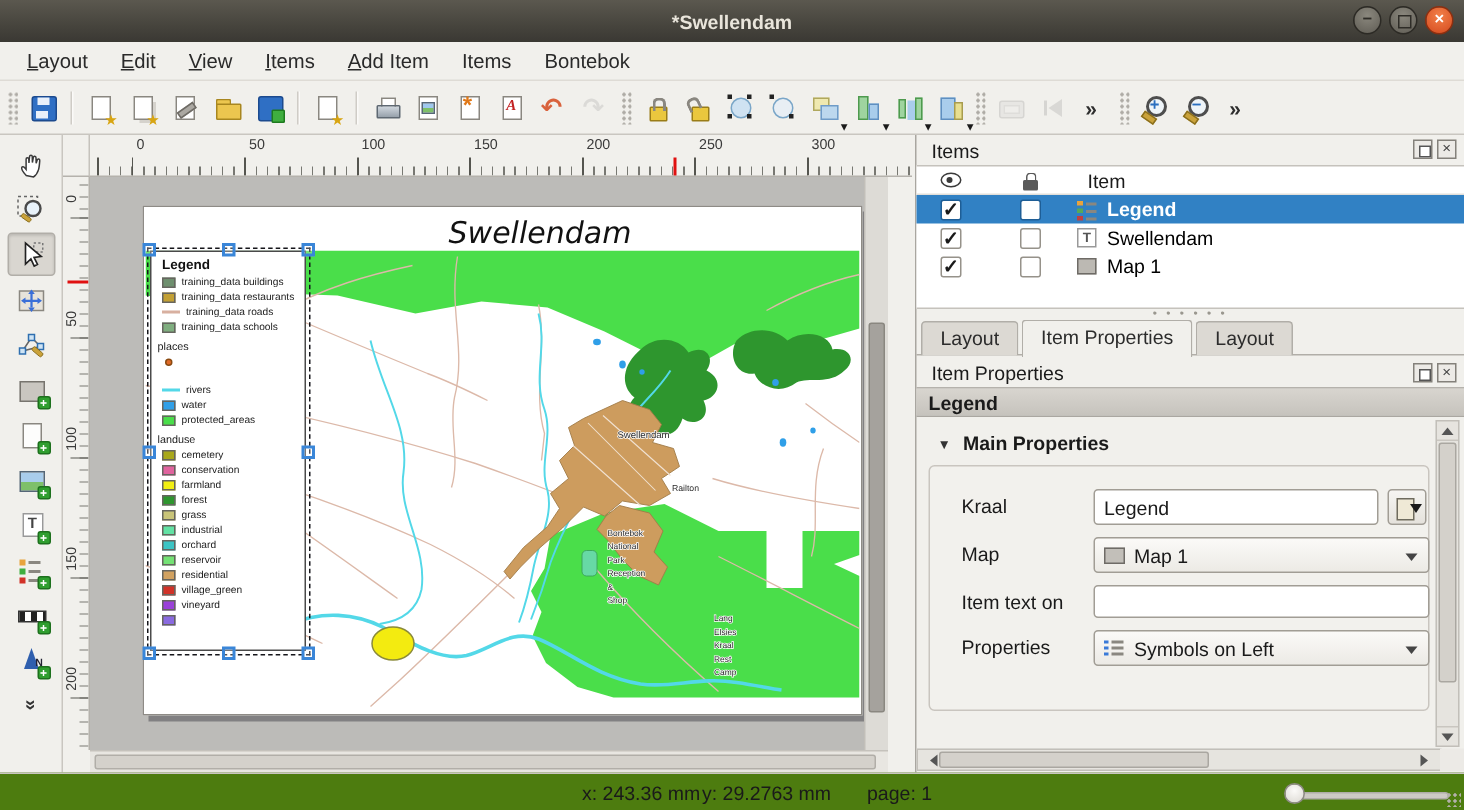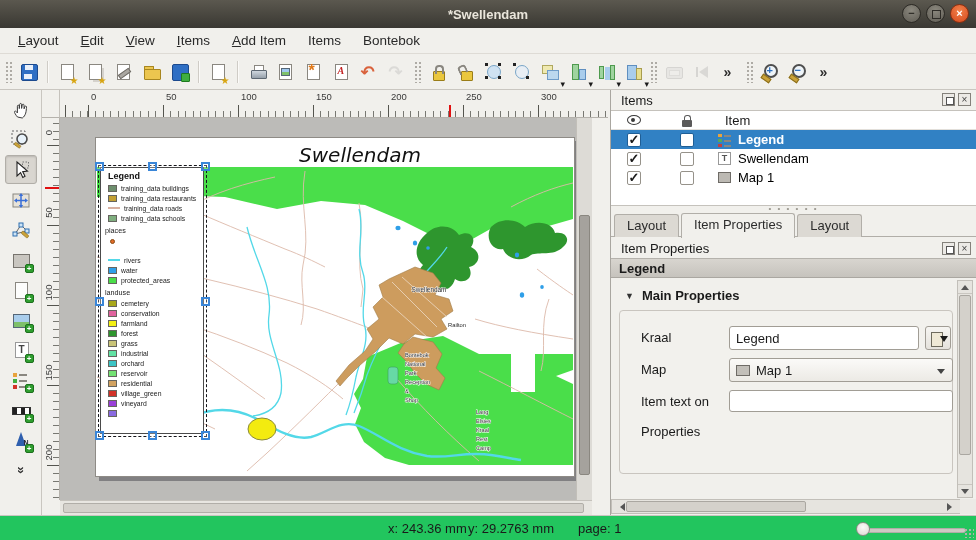--- a/index.html
+++ b/index.html
@@ -209,21 +209,21 @@
   .tri-up{border:4px solid transparent;border-bottom:5px solid #555;margin-top:-4px;}
   .tri-dn{border:4px solid transparent;border-top:5px solid #555;margin-bottom:-4px;}
   .sbv .thumb{position:absolute;left:1px;right:1px;top:14px;height:160px;background:#d4d1cb;border:1px solid #aaa7a1;border-radius:2px;}
   .sbh{position:absolute;left:0;bottom:1px;height:15px;width:350px;background:#e6e4df;border:1px solid #c2bfb9;}
   .sbh .thumb{position:absolute;top:1px;bottom:1px;left:14px;width:180px;background:#d4d1cb;border:1px solid #aaa7a1;border-radius:2px;}
   .tri-l{position:absolute;left:4px;top:3px;border:4px solid transparent;border-right:5px solid #555;}
   .tri-r{position:absolute;right:4px;top:3px;border:4px solid transparent;border-left:5px solid #555;}
   .sbcorner{position:absolute;right:0;bottom:1px;width:16px;height:15px;background:#eceae6;}
 
   
-  .statusbar{position:absolute;left:0;top:515px;width:976px;height:25px;background:#22c55e;
+  .statusbar{position:absolute;left:0;top:515px;width:976px;height:25px;background:#4d7c0f;
     border-top:1px solid #c9c6c0;font-size:13px;color:#1a1a1a;}
   .st{position:absolute;top:5px;}
   .zoombox{position:absolute;left:698px;top:2px;width:146px;height:21px;display:flex;}
   .zoombox input{width:124px;height:21px;border:1px solid #a19d95;border-right:none;border-radius:3px 0 0 3px;
     padding:0 6px;font:13px "Liberation Sans",sans-serif;color:#1a1a1a;background:#fff;outline:none;}
   .zoombtn{width:22px;height:21px;background:linear-gradient(#f6f5f2,#e0ddd7);border:1px solid #a19d95;
     border-radius:0 3px 3px 0;position:relative;}
   .zoombtn::after{content:"";position:absolute;left:6px;top:8px;border:4px solid transparent;border-top:5px solid #444;}
   .slider-groove{position:absolute;left:862px;top:12px;width:104px;height:5px;background:#cdcac4;
     border:1px solid #b0ada7;border-radius:3px;}
@@ -729,20 +729,24 @@
     <div class="flabel" style="top:272px">Map</div>
     <div class="combo" style="left:118px;top:268px;width:224px">
       <span class="mi-map"></span>
       <span>Map 1</span>
     </div>
 
     <div class="flabel" style="top:304px">Item text on</div>
     <input class="tinput" style="left: 118px; top: 300px; width: 224px; height: 22px;" value="">
 
     <div class="flabel" style="top:334px">Properties</div>
+    <div class="combo" style="left:118px;top:330px;width:224px">
+      <span class="mi-arr"></span>
+      <span>Symbols on Left</span>
+    </div>
 
 
     <div class="sbv">
       <div class="ar up">
           <span class="tri-up"></span>
         </div>
       <div class="thumb"></div>
       <div class="ar dn">
           <span class="tri-dn"></span>
         </div>

